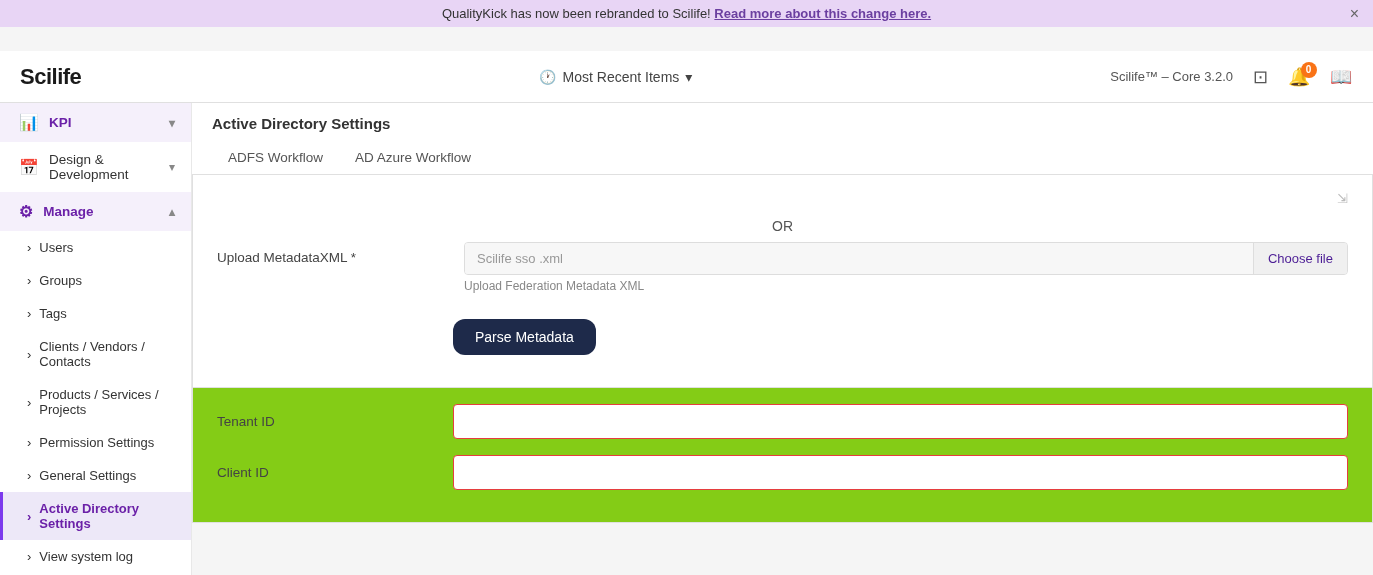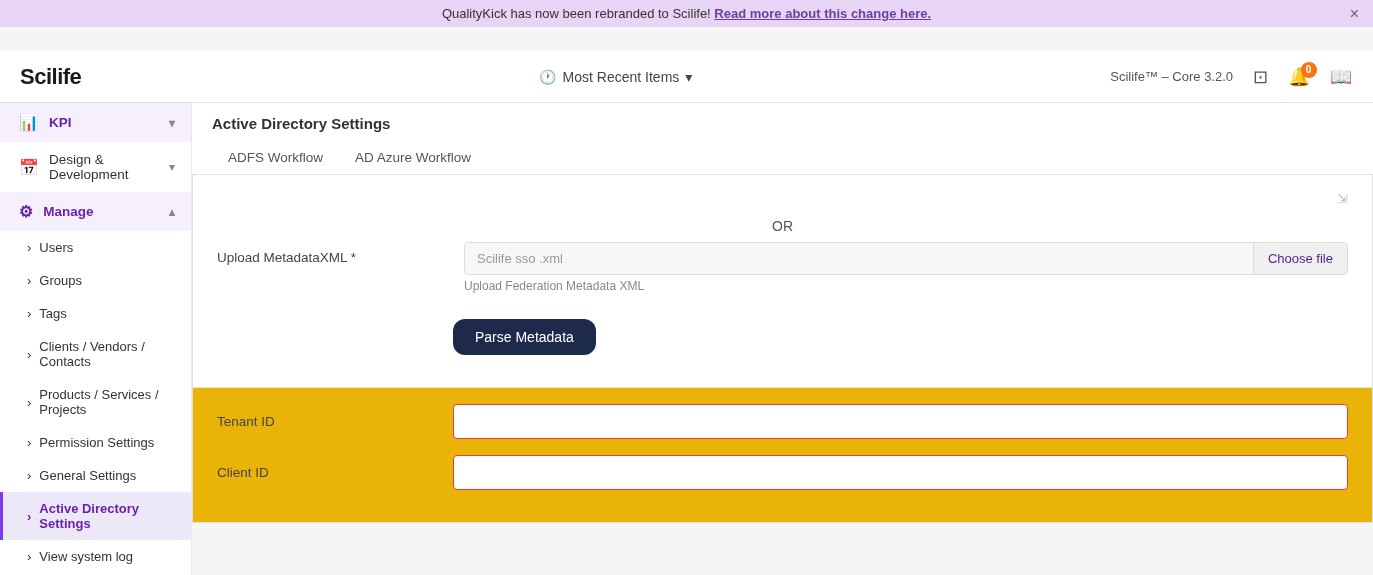--- a/index.html
+++ b/index.html
@@ -214,21 +214,21 @@
       border-radius: 12px;
       cursor: pointer;
       font-size: 14px;
       font-weight: 500;
       margin-top: 8px;
       margin-bottom: 8px;
     }
 
     
     .fields-section {
-      background: #eab308;
+      background: #84cc16;
       border: 1px solid #e0e0e0;
       border-top: none;
       padding: 16px 24px;
     }
     .field-row {
       display: flex;
       align-items: center;
       margin-bottom: 16px;
       gap: 16px;
     }

